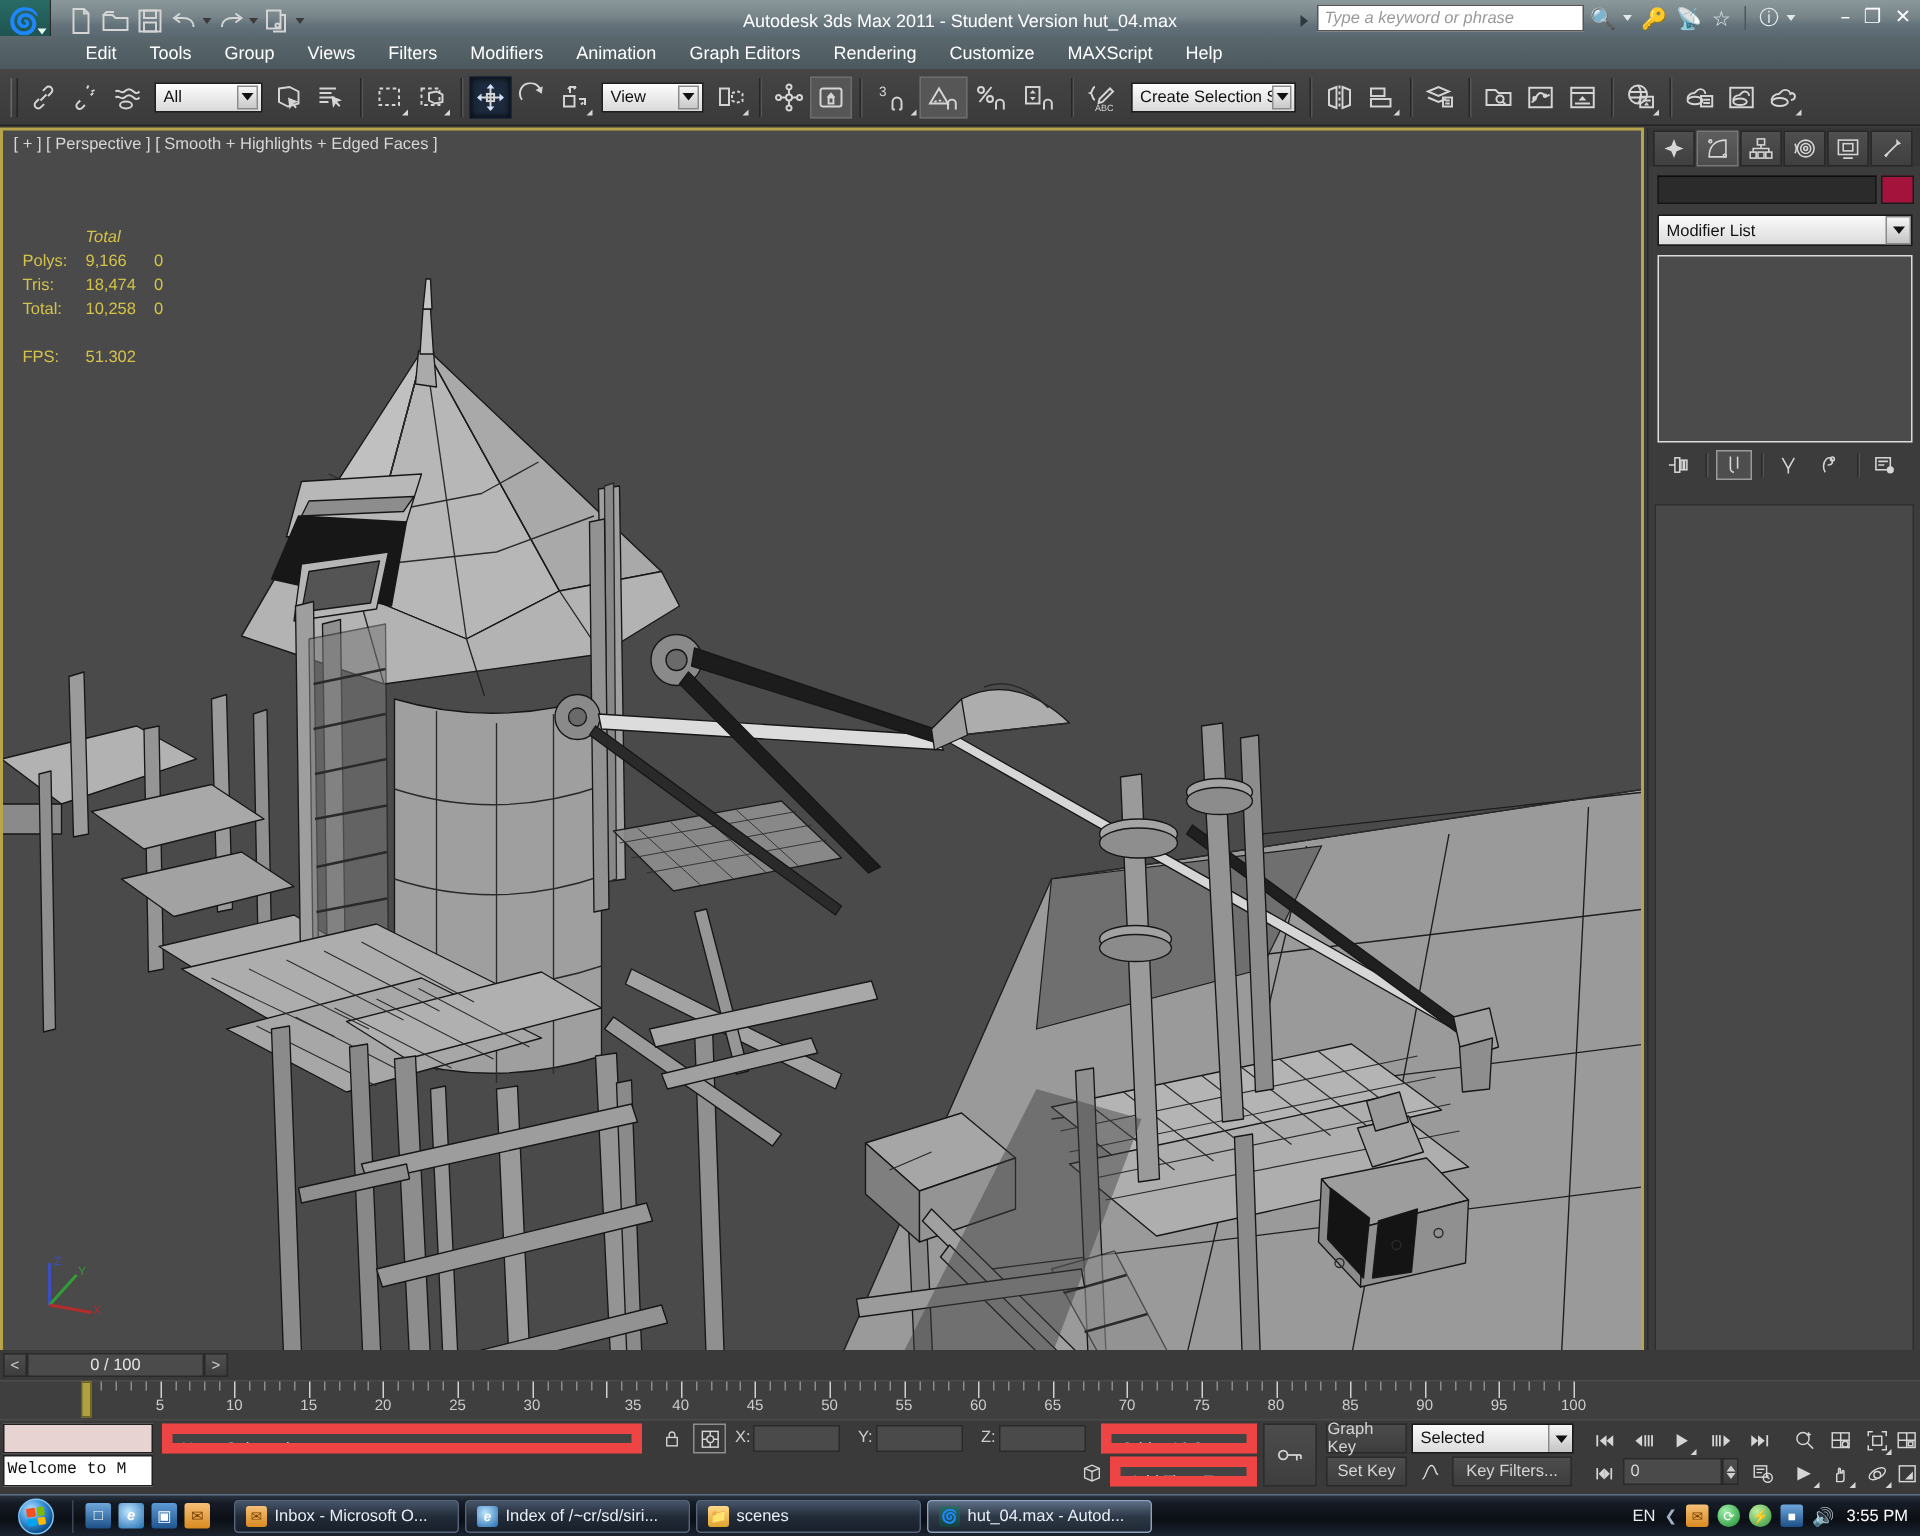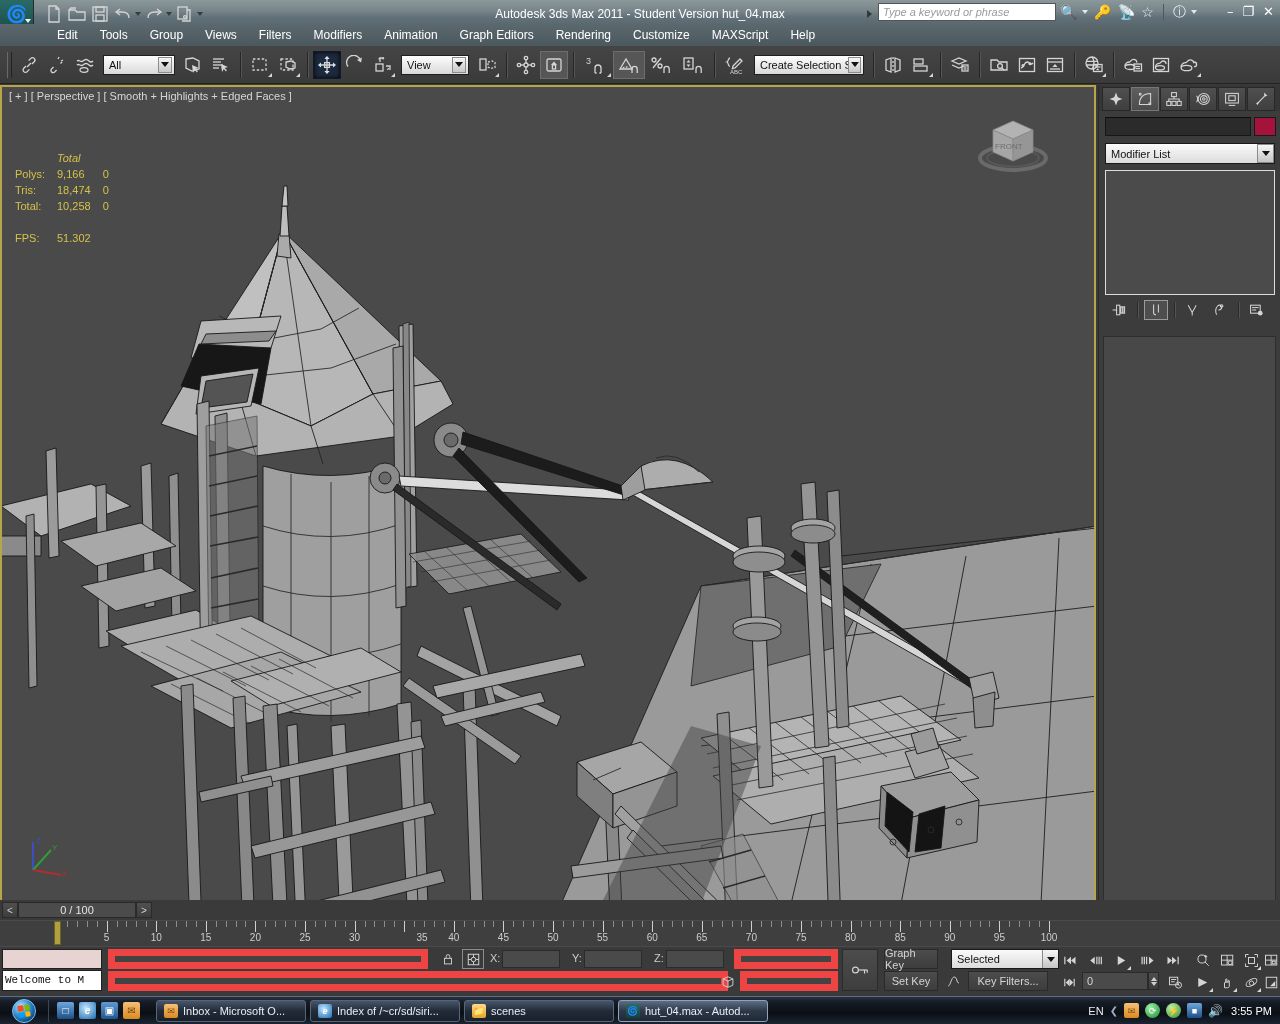--- a/index.html
+++ b/index.html
@@ -173,21 +173,21 @@
   .coordfield{ position:absolute; height:18px; background:#4a4a4a; border:1px solid #2a2a2a;}
   .coordlbl{ position:absolute; font-size:11px; color:#cdcdcd; top:5px;}
   .smallbtn{ position:absolute; background:linear-gradient(#4c4c4c,#3e3e3e);
     border:1px solid #2b2b2b; color:#d2d2d2; font-size:11px;
     display:flex; align-items:center; justify-content:center;}
   .animbtn{ position:absolute; background:linear-gradient(#4c4c4c,#3d3d3d);
     border:1px solid #2a2a2a; color:#d4d4d4; font-size:11px;
     display:flex;align-items:center;justify-content:center;}
   .keycombo{ position:absolute; background:linear-gradient(#fafafa,#dcdcdc);
     border:1px solid #191919; color:#111; font-size:11px;
-    display:flex;align-items:center; padding-left:5px;margin-left:10px;}
+    display:flex;align-items:center; padding-left:5px;}
   .keycombo .arrow{ margin-left:auto; width:16px; height:100%;
     background:linear-gradient(#f6f6f6,#c4c4c4); border-left:1px solid #8a8a8a;
     display:flex;align-items:center;justify-content:center;}
   .keycombo .arrow i{ width:0;height:0;border-left:4px solid transparent;
     border-right:4px solid transparent;border-top:5px solid #111; font-style:normal;}
   .navbtn{ position:absolute; width:23px; height:23px; display:flex;
     align-items:center; justify-content:center; border:1px solid transparent;}
   .spinfield{ position:absolute; background:#4a4a4a; border:1px solid #2a2a2a;
     color:#d4d4d4; font-size:11px; padding:2px 4px;}
   .spin{ position:absolute; width:11px; height:18px; background:linear-gradient(#4e4e4e,#3c3c3c);
@@ -825,30 +825,20 @@
             <td>0</td></tr>
         <tr><td class="lbl">Total:</td>
             <td>10,258</td>
             <td>0</td></tr>
         <tr style="height:16px;"><td colspan="3"></td></tr>
         <tr><td class="lbl">FPS:</td>
             <td>51.302</td><td></td></tr>
       </tbody></table>
     </div>
 
-    <div class="viewcube">
-      <svg viewBox="0 0 84 70" width="84" height="70">
-        <ellipse cx="42" cy="50" rx="33" ry="12" fill="none" stroke="#6a6a6a" stroke-width="4"></ellipse>
-        <ellipse cx="42" cy="50" rx="26" ry="8.5" fill="none" stroke="#575757" stroke-width="2"></ellipse>
-        <path d="M22 22 L42 13 L62 22 L42 31 Z" fill="#b3b3b3" stroke="#8a8a8a" stroke-width="0.8"></path>
-        <path d="M22 22 L42 31 L42 53 L22 44 Z" fill="#a6a6a6" stroke="#8a8a8a" stroke-width="0.8"></path>
-        <path d="M42 31 L62 22 L62 44 L42 53 Z" fill="#969696" stroke="#8a8a8a" stroke-width="0.8"></path>
-        <text x="24" y="41" fill="#6d6d6d" font-size="8" font-family="Liberation Sans">FRONT</text>
-      </svg>
-    </div>
 
     <div class="axis-tripod">
       <svg viewBox="0 0 50 50" width="50" height="50">
         <line x1="12" y1="40" x2="12" y2="12" stroke="#3b4fc0" stroke-width="2"></line>
         <text x="15" y="13" fill="#3b4fc0" font-size="8" font-family="Liberation Sans">Z</text>
         <line x1="12" y1="40" x2="30" y2="20" stroke="#2f9e35" stroke-width="2"></line>
         <text x="31" y="20" fill="#2f9e35" font-size="8" font-family="Liberation Sans">Y</text>
         <line x1="12" y1="40" x2="40" y2="45" stroke="#b52c2c" stroke-width="2"></line>
         <text x="41" y="46" fill="#b52c2c" font-size="8" font-family="Liberation Sans">X</text>
       </svg>
@@ -1101,21 +1091,20 @@
         <div class="num" style="left: 1049px;">100</div>
         <div class="timeslider" style="left: 54px;"></div>
       </div>
   </div>
 
   <div class="statusbar">
     <div class="mini-listener"></div>
     <div class="mini-listener2">Welcome to M</div>
 
     <div class="statusfield" style="left:108px; top:2px; width:320px; height:20px;">None Selected</div>
-    <div class="statusfield" style="left:108px; top:24px; width:620px; height:20px;">Rendering Time  0:01:30</div>
 
     <div class="navbtn" style="left:438px; top:3px; width:20px;height:18px;">
       <svg class="icon-svg" viewBox="0 0 20 20" style="width:14px;height:14px;">
           <rect x="5" y="9" width="10" height="8"></rect>
           <path d="M7.3 9V6.5a2.7 2.7 0 015.4 0V9"></path>
         </svg>
     </div>
     <div class="navbtn" style="left:462px; top:2px; width:22px;height:20px;border-color:#8d8d8d;">
       <svg class="icon-svg" viewBox="0 0 20 20" style="width:15px;height:15px;">
           <rect x="3" y="3" width="14" height="14"></rect>

